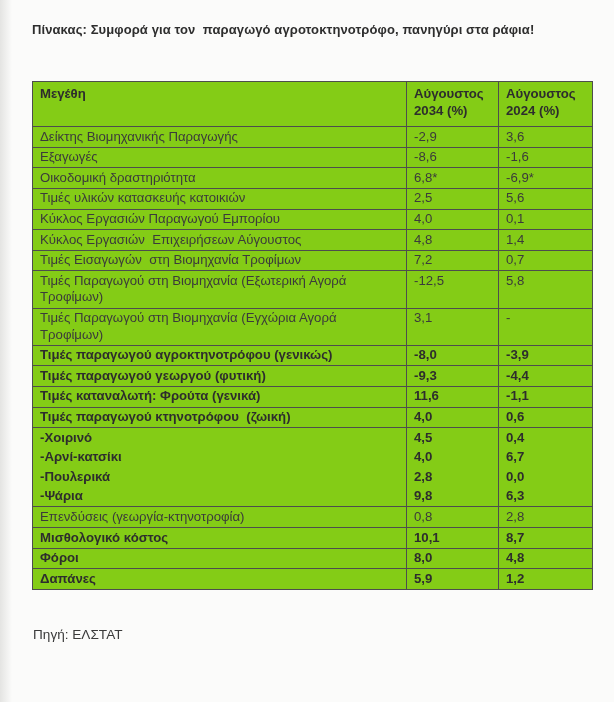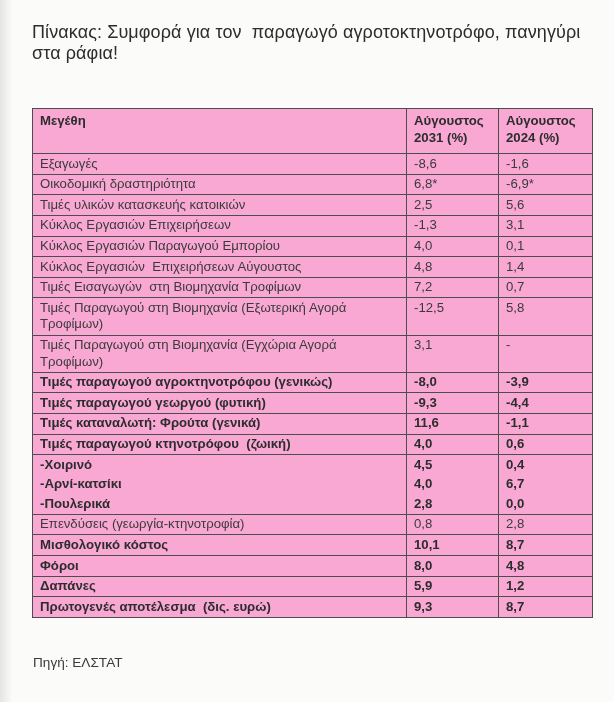--- a/index.html
+++ b/index.html
@@ -20,32 +20,32 @@
     position: absolute;
     left: 0; top: 0; bottom: 0;
     width: 12px;
     background: linear-gradient(to right, #e4e4e2, rgba(255,255,255,0));
     pointer-events: none;
   }
   .page {
     padding: 16px 20px 0 32px;
   }
   .doc-title {
-    font-size: 18px;
-    font-weight: normal;
+    font-size: 13px;
+    font-weight: bold;
     color: var(--color-ink_bold, #2d2d2d);
     margin: 6px 0 15px 0;
     white-space: pre-wrap;
     letter-spacing: 0.1px;
   }
   table.indicators {
     border-collapse: collapse;
     width: 560px;
     table-layout: fixed;
-    background: #f9a8d4;
+    background: #84cc16;
     margin-top: 44px;
   }
   .indicators th,
   .indicators td {
     border: 1.4px solid var(--color-border, #4d4d4d);
     padding: 1.5px 7px;
     font-size: 13.2px;
     line-height: 16.6px;
     text-align: left;
     vertical-align: top;
@@ -86,44 +86,44 @@
 
   <table class="indicators">
     <colgroup>
       <col style="width: 374px;">
       <col style="width: 92px;">
       <col style="width: 94px;">
     </colgroup>
     <thead>
       <tr>
         <th>Μεγέθη</th>
-        <th>Αύγουστος 2031 (%)</th>
+        <th>Αύγουστος 2034 (%)</th>
         <th>Αύγουστος 2024 (%)</th>
       </tr>
     </thead>
     <tbody id="table-body">
         <tr>
+    <td>Δείκτης Βιομηχανικής Παραγωγής</td>
+    <td>-2,9</td>
+    <td>3,6</td>
+  </tr>
+        <tr>
     <td>Εξαγωγές</td>
     <td>-8,6</td>
     <td>-1,6</td>
   </tr>
         <tr>
     <td>Οικοδομική δραστηριότητα</td>
     <td>6,8*</td>
     <td>-6,9*</td>
   </tr>
         <tr>
     <td>Τιμές υλικών κατασκευής κατοικιών</td>
     <td>2,5</td>
     <td>5,6</td>
-  </tr>
-        <tr>
-    <td>Κύκλος Εργασιών Επιχειρήσεων</td>
-    <td>-1,3</td>
-    <td>3,1</td>
   </tr>
         <tr>
     <td>Κύκλος Εργασιών Παραγωγού Εμπορίου</td>
     <td>4,0</td>
     <td>0,1</td>
   </tr>
         <tr>
     <td>Κύκλος Εργασιών  Επιχειρήσεων Αύγουστος</td>
     <td>4,8</td>
     <td>1,4</td>
@@ -171,43 +171,43 @@
         <tr class="bold merged before-merged">
     <td>-Αρνί-κατσίκι</td>
     <td>4,0</td>
     <td>6,7</td>
   </tr>
         <tr class="bold merged before-merged">
     <td>-Πουλερικά</td>
     <td>2,8</td>
     <td>0,0</td>
   </tr>
+        <tr class="bold merged">
+    <td>-Ψάρια</td>
+    <td>9,8</td>
+    <td>6,3</td>
+  </tr>
         <tr>
     <td>Επενδύσεις (γεωργία-κτηνοτροφία)</td>
     <td>0,8</td>
     <td>2,8</td>
   </tr>
         <tr class="bold">
     <td>Μισθολογικό κόστος</td>
     <td>10,1</td>
     <td>8,7</td>
   </tr>
         <tr class="bold">
     <td>Φόροι</td>
     <td>8,0</td>
     <td>4,8</td>
   </tr>
         <tr class="bold">
     <td>Δαπάνες</td>
     <td>5,9</td>
     <td>1,2</td>
   </tr>
-        <tr class="bold">
-    <td>Πρωτογενές αποτέλεσμα  (δις. ευρώ)</td>
-    <td>9,3</td>
-    <td>8,7</td>
-  </tr>
       </tbody>
   </table>
 
   <p class="footer-line footer-source">Πηγή: ΕΛΣΤΑΤ</p>
 
 </div>
 
 </body></html>

